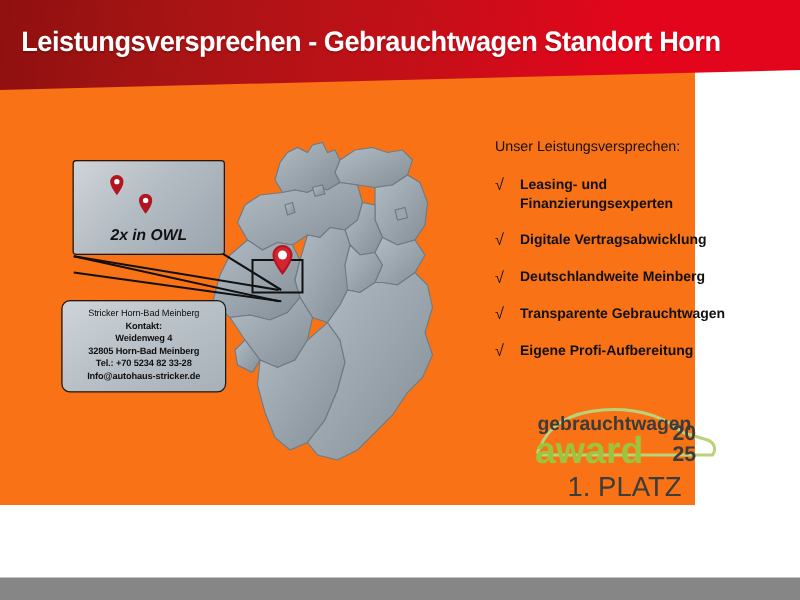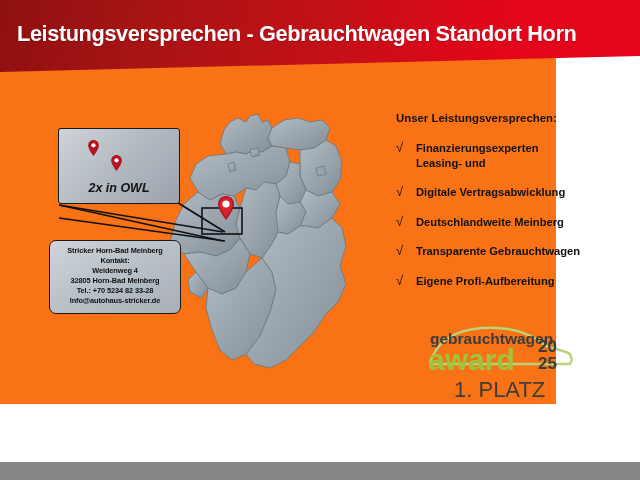--- a/index.html
+++ b/index.html
@@ -59,27 +59,27 @@
   .contact {
     position:absolute; left:49px; top:240px; width:132px; height:74px;
     background:linear-gradient(150deg,#cfd4d9 0%,#bcc4ca 40%,#a7b0b8 100%);
     border:1.6px solid #1a1a1a;
     border-radius:7px;
     z-index:4;
     padding-top:5px;
   }
   .contact-line {
     text-align:center; font-size:7.4px; color:#101010; line-height:10.1px;
-    font-weight:bold; letter-spacing:-0.1px;
+    font-weight:normal; letter-spacing:-0.1px;
   }
   .contact-line.sub { font-weight:bold; }
 
   
   .promise { position:absolute; left:396px; top:112px; width:240px; }
-  .promise-title { font-size:11.4px; font-weight:bold; color:#111; margin-bottom:17px; }
+  .promise-title { font-size:11.4px; font-weight:normal; color:#111; margin-bottom:17px; }
   .promise-item { display:flex; align-items:flex-start; margin-bottom:15px; }
   .check { width:20px; flex:0 0 20px; font-size:13px; color:#111; line-height:14px; }
   .promise-text { font-size:11.2px; font-weight:bold; color:#111; line-height:14.5px; }
 
   
   .award { position:absolute; left:420px; top:318px; width:160px; height:86px; }
   .award svg { width:100%; height:100%; display:block; }
 
   
   .logobar { position:absolute; left:0; bottom:0; width:640px; height:76px; background:#fff; }
@@ -180,22 +180,22 @@
     <div class="contact-line sub">Tel.: +70 5234 82 33-28</div>
     <div class="contact-line sub">Info@autohaus-stricker.de</div>
   </div>
 
   <div class="promise">
     <div class="promise-title">Unser Leistungsversprechen:</div>
 
     <div class="promise-item">
       <div class="check">√</div>
       <div class="promise-text">
+        <div>Leasing- und</div>
         <div>Finanzierungsexperten</div>
-        <div>Leasing- und</div>
       </div>
     </div>
 
     <div class="promise-item">
       <div class="check">√</div>
       <div class="promise-text">Digitale Vertragsabwicklung</div>
     </div>
 
     <div class="promise-item">
       <div class="check">√</div>

